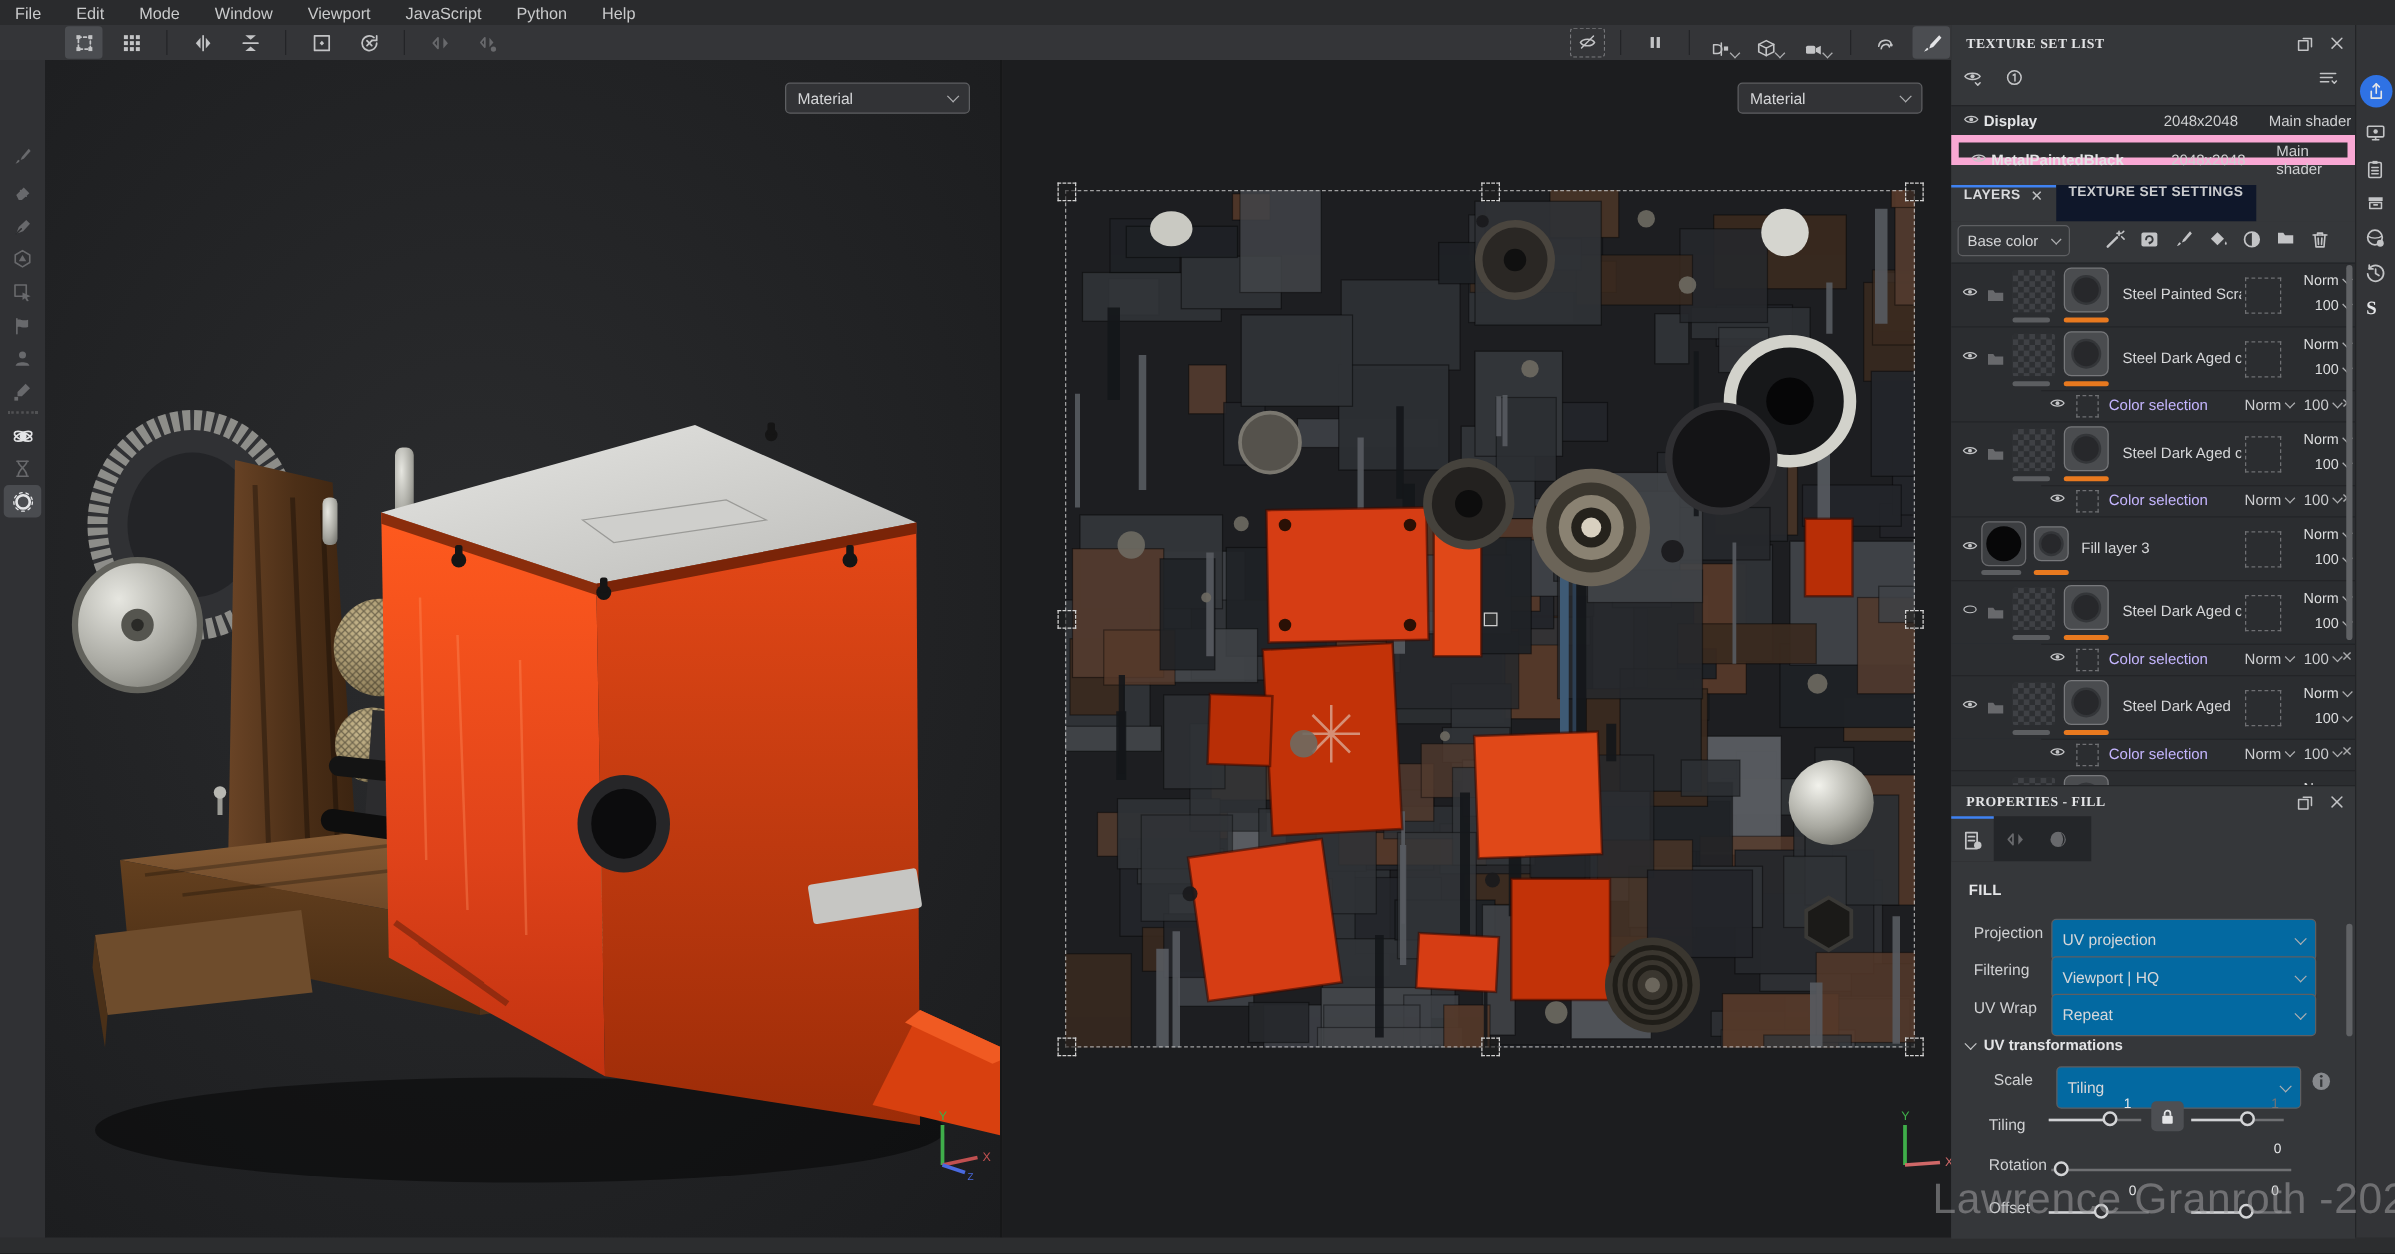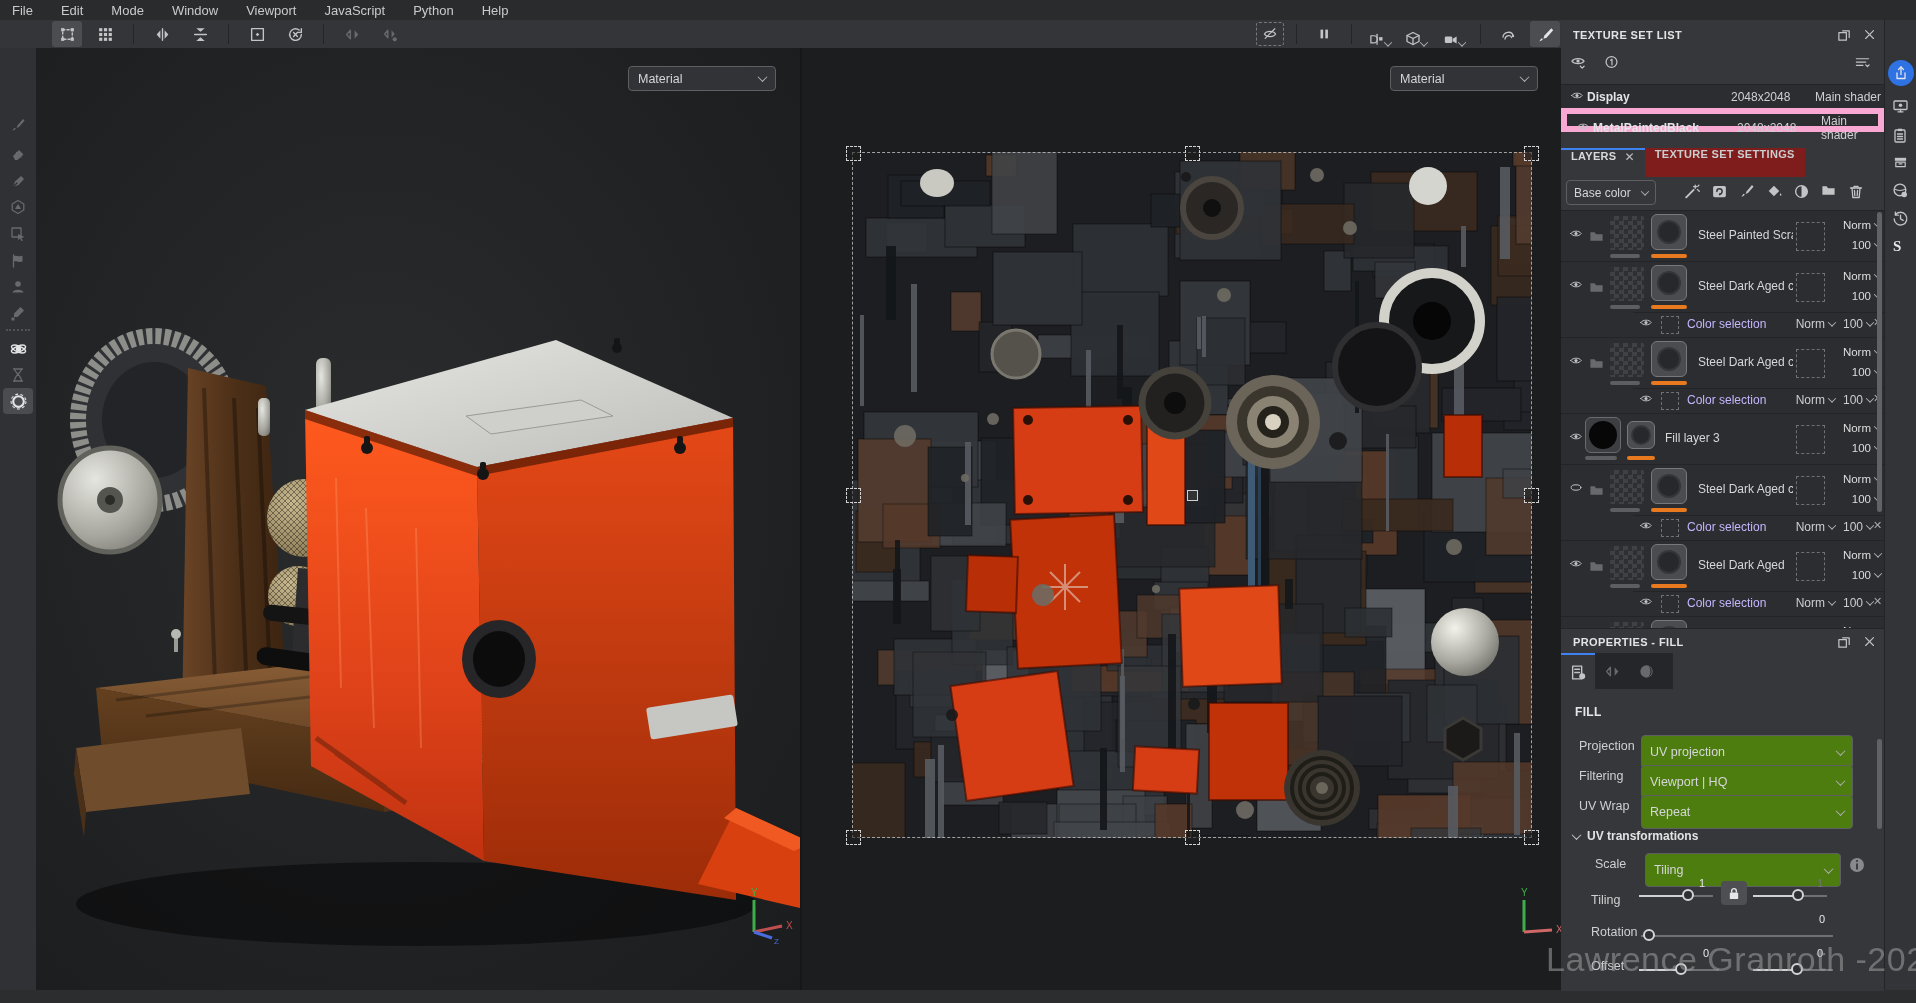--- a/index.html
+++ b/index.html
@@ -45,38 +45,38 @@
   .gizmo{position:absolute;width:60px;height:60px;}
   #vp3d .gizmo{left:702px;top:838px;}
   #vp2d .gizmo{left:706px;top:838px;}
   
   #uvframe{position:absolute;left:50px;top:104px;width:680px;height:686px;
            border:1.5px dashed rgba(205,205,205,.75);box-sizing:border-box;}
   .handle{position:absolute;width:13px;height:13px;border:1px dashed #d2d2d2;background:rgba(30,30,30,.55);}
   .handle.solid{border:1px solid #cfcfcf;width:9px;height:9px;background:rgba(60,60,60,.6);}
   
   #rpanel{position:absolute;left:1561px;top:20px;width:323px;height:970px;background:#35373a;}
-  .phead{position:absolute;left:0;width:323px;height:26px;display:flex;align-items:center;}
+  .phead{position:absolute;left:0;width:323px;height:26px;display:flex;align-items:center;font-family:Liberation Serif, serif;}
   .phead .ttl{font-size:11px;font-weight:bold;letter-spacing:.4px;color:#e2e3e5;margin-left:12px;}
   .phead .ic{position:absolute;}
   .tsl-toolrow{position:absolute;left:0;top:28px;width:323px;height:32px;}
   .tsl-toolrow .ic{position:absolute;top:7px;}
   #tslrows{position:absolute;left:0;top:64px;width:323px;}
   .tsl-row{height:24px;display:grid;grid-template-columns:26px 144px 84px 1fr;align-items:center;
            background:#2b2d30;border-top:1px solid #232427;font-size:12px;box-sizing:border-box;}
   .tsl-row .nm{font-weight:bold;color:#e3e4e6;}
   .tsl-row .res,.tsl-row .shd{color:#cfd0d2;}
   .tsl-row.sel{border:6px solid #f9a8d4;}
   .tsl-row .ic{margin-left:6px;}
   
   #tabs{position:absolute;left:0;top:128px;width:323px;height:29px;background:#35373a;display:flex;}
   .tab{height:29px;display:flex;align-items:flex-start;font-size:11px;font-weight:bold;letter-spacing:.3px;
        padding:0 10px;color:#d8d9db;box-sizing:border-box;}
   .tab.active{border-top:2px solid #3f82f2;background:#35373a;}
-  .tab.inactive{background:#7f1d1d;color:#cbccce;}
+  .tab.inactive{background:#0f172a;color:#cbccce;}
   .tab .x{margin-left:8px;font-size:12px;color:#bfc0c2;font-weight:normal;}
   
   #laytools{position:absolute;left:0;top:157px;width:323px;height:32px;}
   #basecolor{position:absolute;left:5px;top:3px;width:90px;height:25px;border:1px solid #5e5f62;border-radius:4px;
              display:flex;align-items:center;justify-content:space-between;padding:0 7px;font-size:12px;color:#d4d5d7;box-sizing:border-box;}
   #laytools .ic{position:absolute;top:6px;}
   
   #layers{position:absolute;left:0;top:190px;width:323px;height:418px;overflow:hidden;background:#2b2d30;}
   .lrow{position:relative;height:50px;border-top:1px solid #232427;background:#2b2d30;}
   .lrow .ic.eye{position:absolute;left:7px;top:18px;}
@@ -112,21 +112,21 @@
   .scroll{position:absolute;width:5px;border-radius:3px;background:#606265;}
   
   #props{position:absolute;left:0;top:608px;width:323px;height:362px;background:#35373a;border-top:1px solid #232427;}
   #ptabs{position:absolute;left:0;top:24px;width:112px;height:36px;background:#242629;display:flex;}
   .ptab{width:34px;height:36px;display:flex;align-items:center;justify-content:center;}
   .ptab.active{background:#35373a;border-top:2px solid #3f82f2;box-sizing:border-box;}
   .sechead{position:absolute;left:14px;font-size:12px;font-weight:bold;color:#e4e5e7;letter-spacing:.3px;}
   .frow{position:absolute;left:4px;width:323px;height:25px;}
   .frow .lbl{position:absolute;left:14px;top:4px;font-size:12.5px;color:#cfd0d2;}
   .frow .dd{position:absolute;left:76px;top:0;width:212px;height:25px;border:1px solid #5e5f62;border-radius:4px;
-            background:#4d7c0f;display:flex;align-items:center;justify-content:space-between;padding:16px 8px;
+            background:#0369a1;display:flex;align-items:center;justify-content:space-between;padding:16px 8px;
             font-size:12.5px;color:#d6d7d9;box-sizing:border-box;}
   .uvhead{position:absolute;left:12px;display:flex;align-items:center;gap:7px;font-size:12px;font-weight:bold;color:#e2e3e5;}
   .uvhead .chev{border-color:#c6c7c9;}
   .sl{position:absolute;height:13px;}
   .sl .tr{position:absolute;left:0;right:0;top:6px;height:2px;background:#6f7073;}
   .sl .fl{position:absolute;left:0;top:6px;height:2px;background:#d0d1d3;}
   .sl .kn{position:absolute;top:0;width:12px;height:12px;border-radius:50%;border:2px solid #d3d4d6;
           background:#2e2f32;box-sizing:border-box;}
   .sval{position:absolute;font-size:11px;color:#e6e7e9;}
   .sval.dim2{color:#737477;}

